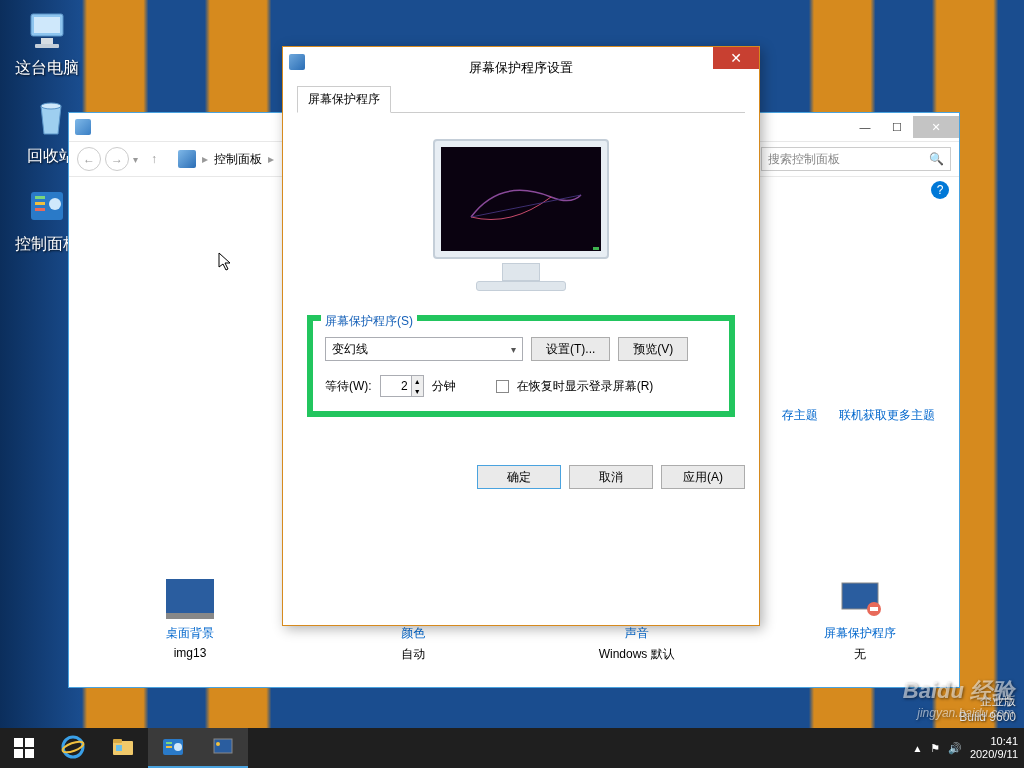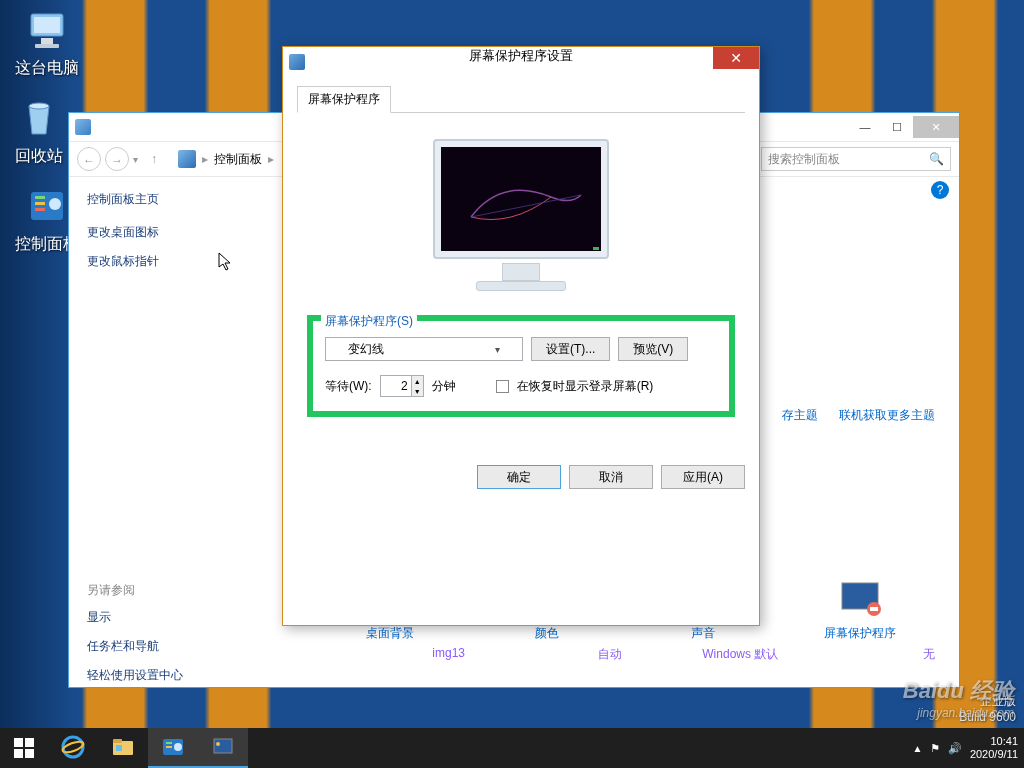--- a/index.html
+++ b/index.html
@@ -42,46 +42,46 @@
 .cp-sidebar .spacer { height:300px; }
 .cp-sidebar .see-also { color:#888; margin-bottom:10px; }
 .cp-main { flex:1; position:relative; padding:12px 20px; }
 .help-icon { position:absolute; right:10px; top:4px; width:18px; height:18px; border-radius:50%; background:#0078d7; color:#fff; font-size:12px; display:flex; align-items:center; justify-content:center; }
 .theme-links { position:absolute; right:24px; top:230px; font-size:12px; }
 .theme-links a { color:#0066cc; margin-left:18px; cursor:pointer; }
 .pers-row { position:absolute; left:46px; bottom:24px; right:24px; display:flex; justify-content:space-between; }
 .pers-item { width:150px; text-align:center; font-size:12px; }
 .pers-item .pico { width:48px; height:40px; margin:0 auto 6px; }
 .pers-item .pt { color:#0066cc; margin-bottom:4px; }
-.pers-item .pv { color:#8b5cf6;text-align:right; }
+.pers-item .pv { color:#000000; }
 
 
 .ss-dialog {
   position: absolute; left: 282px; top: 46px; width: 478px; height: 580px;
   background: #fff; border: 1px solid #d68a1e; box-shadow: 3px 3px 12px rgba(0,0,0,0.3);
 }
-.ss-title { height: 30px; background: #fff; display:flex; align-items:flex-start; justify-content:center; position:relative; font-size:13px; }
+.ss-title { height: 30px; background: #fff; display:flex; align-items:flex-end; justify-content:center; position:relative; font-size:13px; }
 .ss-title .ico16 { position:absolute; left:6px; top:7px; width:16px; height:16px; background:linear-gradient(135deg,#6fa8dc,#2a6db5); border-radius:2px; }
 .ss-title .close { position:absolute; right:0; top:0; width:46px; height:22px; background:#c84031; color:#fff; display:flex; align-items:center; justify-content:center; font-size:14px; }
 .ss-body { padding: 8px 14px 12px; }
 .ss-tabs { border-bottom:1px solid #ccc; }
 .ss-tab { display:inline-block; padding:4px 10px; font-size:12px; border:1px solid #ccc; border-bottom:1px solid #fff; background:#fff; position:relative; top:1px; }
 .ss-content { padding: 14px 10px; }
 .monitor-preview { width:176px; height:152px; margin: 12px auto 24px; position:relative; }
 .monitor-preview .bezel { position:absolute; top:0; left:0; right:0; height:120px; background:#e8eef4; border:2px solid #c4ced8; border-radius:4px; padding:6px; }
 .monitor-preview .screen { width:100%; height:100%; background:#0a0210; position:relative; overflow:hidden; }
 .monitor-preview .screen svg { position:absolute; inset:0; }
 .monitor-preview .stand { position:absolute; bottom:10px; left:50%; transform:translateX(-50%); width:38px; height:18px; background:#dfe6ec; border:1px solid #c4ced8; }
 .monitor-preview .base { position:absolute; bottom:0; left:50%; transform:translateX(-50%); width:90px; height:10px; background:#dfe6ec; border:1px solid #c4ced8; border-radius:3px; }
 .monitor-preview .led { position:absolute; right:10px; top:108px; width:6px; height:3px; background:#3fb24f; }
 
 .fieldset { border:6px solid #22c55e; padding:12px 12px 14px; margin-bottom:14px; font-size:12px; position:relative; }
 .fieldset .legend { position:absolute; top:-8px; left:8px; background:#fff; padding:0 4px; color:#1560b8; }
 .row { display:flex; align-items:center; gap:8px; margin-top:4px; }
-.combo { flex:0 0 198px; height:24px; border:1px solid #abadb3; display:flex; align-items:center; padding:0 22px; font-size:12px; background:#fff; justify-content:space-between; }
+.combo { flex:0 0 198px; height:24px; border:1px solid #abadb3; display:flex; align-items:center; padding:0 6px; font-size:12px; background:#fff; justify-content:space-between; }
 .combo .arrow { font-size:10px; color:#555; }
 .btn { height:24px; padding:0 14px; border:1px solid #acacac; background:#eaeaea; font-size:12px; display:flex; align-items:center; cursor:pointer; }
 .row2 { display:flex; align-items:center; gap:8px; margin-top:14px; font-size:12px; }
 .spin { width:44px; height:22px; border:1px solid #abadb3; display:flex; }
 .spin input { width:30px; border:none; text-align:right; padding-right:3px; font-size:12px; outline:none; }
 .spin .arrows { width:14px; display:flex; flex-direction:column; border-left:1px solid #abadb3; }
 .spin .arrows div { flex:1; font-size:7px; display:flex; align-items:center; justify-content:center; background:#eee; }
 .chk { width:13px; height:13px; border:1px solid #888; }
 .link-blue { color:#0066cc; cursor:pointer; margin-top:14px; display:inline-block; }
 .ss-buttons { display:flex; justify-content:flex-end; gap:8px; padding: 8px 14px 0; }
@@ -110,21 +110,21 @@
   <div class="ico">
     <svg width="44" height="44" viewBox="0 0 44 44">
         <rect x="6" y="6" width="32" height="22" rx="2" fill="#8ec5ef" stroke="#5a94c8"></rect>
         <rect x="9" y="9" width="26" height="16" fill="#cfe8fb"></rect>
         <rect x="16" y="30" width="12" height="6" fill="#d6dde3"></rect>
         <rect x="10" y="36" width="24" height="4" rx="1" fill="#c4ced8"></rect>
       </svg>
   </div>
   <div class="label">这台电脑</div>
 </div>
-<div class="desktop-icon" style="left:4px; top:94px;">
+<div class="desktop-icon" style="left:16px; top:94px;">
   <div class="ico">
     <svg width="44" height="44" viewBox="0 0 44 44">
         <path d="M12 10 L32 10 L29 38 L15 38 Z" fill="#9ecff0" stroke="#5a94c8"></path>
         <ellipse cx="22" cy="10" rx="10" ry="3" fill="#cfe8fb" stroke="#5a94c8"></ellipse>
       </svg>
   </div>
   <div class="label">回收站</div>
 </div>
 <div class="desktop-icon" style="left:12px; top:182px;">
   <div class="ico">
@@ -160,30 +160,20 @@
       <span style="color:#999;">▸</span>
       <span>控制面板</span>
       <span style="color:#999;">▸</span>
     </div>
     <div class="search-box">
       <span>搜索控制面板</span>
       <span class="mag">🔍</span>
     </div>
   </div>
   <div class="cp-body">
-    <div class="cp-sidebar">
-      <div class="head">控制面板主页</div>
-      <div class="link">更改桌面图标</div>
-      <div class="link">更改鼠标指针</div>
-      <div class="spacer"></div>
-      <div class="see-also">另请参阅</div>
-      <div class="link">显示</div>
-      <div class="link">任务栏和导航</div>
-      <div class="link">轻松使用设置中心</div>
-    </div>
     <div class="cp-main">
       <div class="help-icon">?</div>
       <div class="theme-links">
         <a>存主题</a>
         <a>联机获取更多主题</a>
       </div>
       <div class="pers-row">
         <div class="pers-item">
           <div class="pico"><svg width="48" height="40">
                 <rect width="48" height="34" fill="#2a5d9f"></rect>

